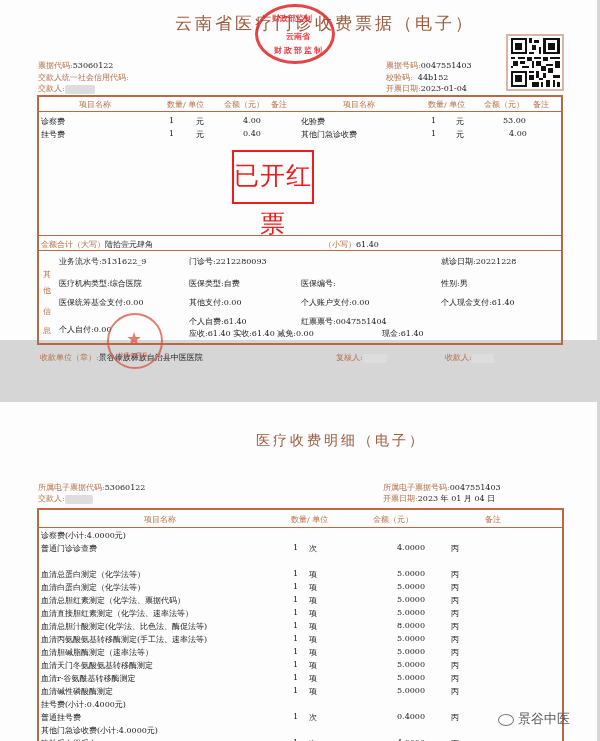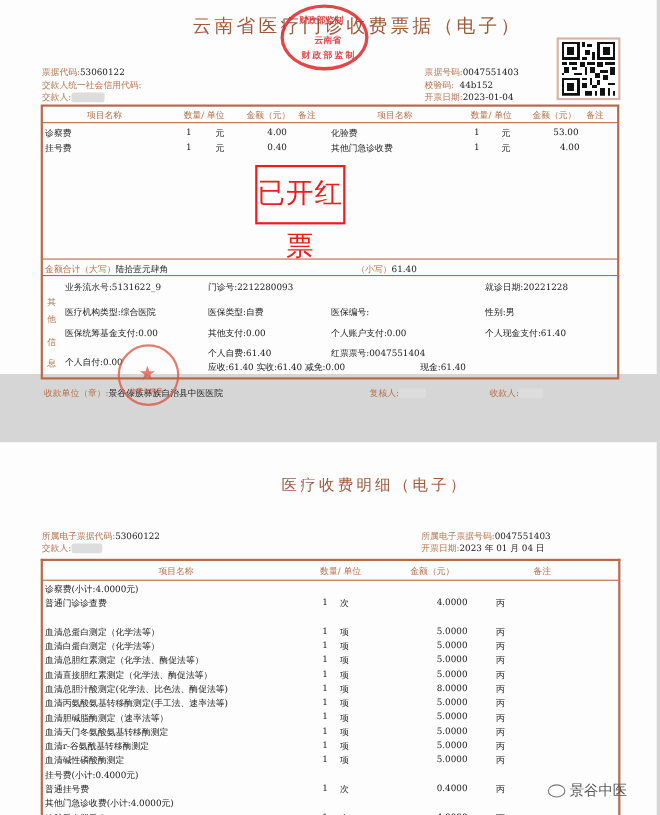--- a/index.html
+++ b/index.html
@@ -209,28 +209,28 @@
         <span style="left:412px;">丙</span>
       </div>
     <div class="d-row" style="top:71px;">
         <span style="left:2px;">血清白蛋白测定（化学法等）</span>
         <span style="left:254px;">1</span>
         <span style="left:270px;">项</span>
         <span style="left:358px;">5.0000</span>
         <span style="left:412px;">丙</span>
       </div>
     <div class="d-row" style="top:84px;">
-        <span style="left:2px;">血清总胆红素测定（化学法、酶促法等）</span>
+        <span style="left:2px;">血清总胆红素测定（化学法、票据代码）</span>
         <span style="left:254px;">1</span>
         <span style="left:270px;">项</span>
         <span style="left:358px;">5.0000</span>
         <span style="left:412px;">丙</span>
       </div>
     <div class="d-row" style="top:97px;">
-        <span style="left:2px;">血清直接胆红素测定（化学法、酶促法等）</span>
+        <span style="left:2px;">血清直接胆红素测定（化学法、速率法等）</span>
         <span style="left:254px;">1</span>
         <span style="left:270px;">项</span>
         <span style="left:358px;">5.0000</span>
         <span style="left:412px;">丙</span>
       </div>
     <div class="d-row" style="top:110px;">
         <span style="left:2px;">血清总胆汁酸测定(化学法、比色法、酶促法等)</span>
         <span style="left:254px;">1</span>
         <span style="left:270px;">项</span>
         <span style="left:358px;">8.0000</span>

